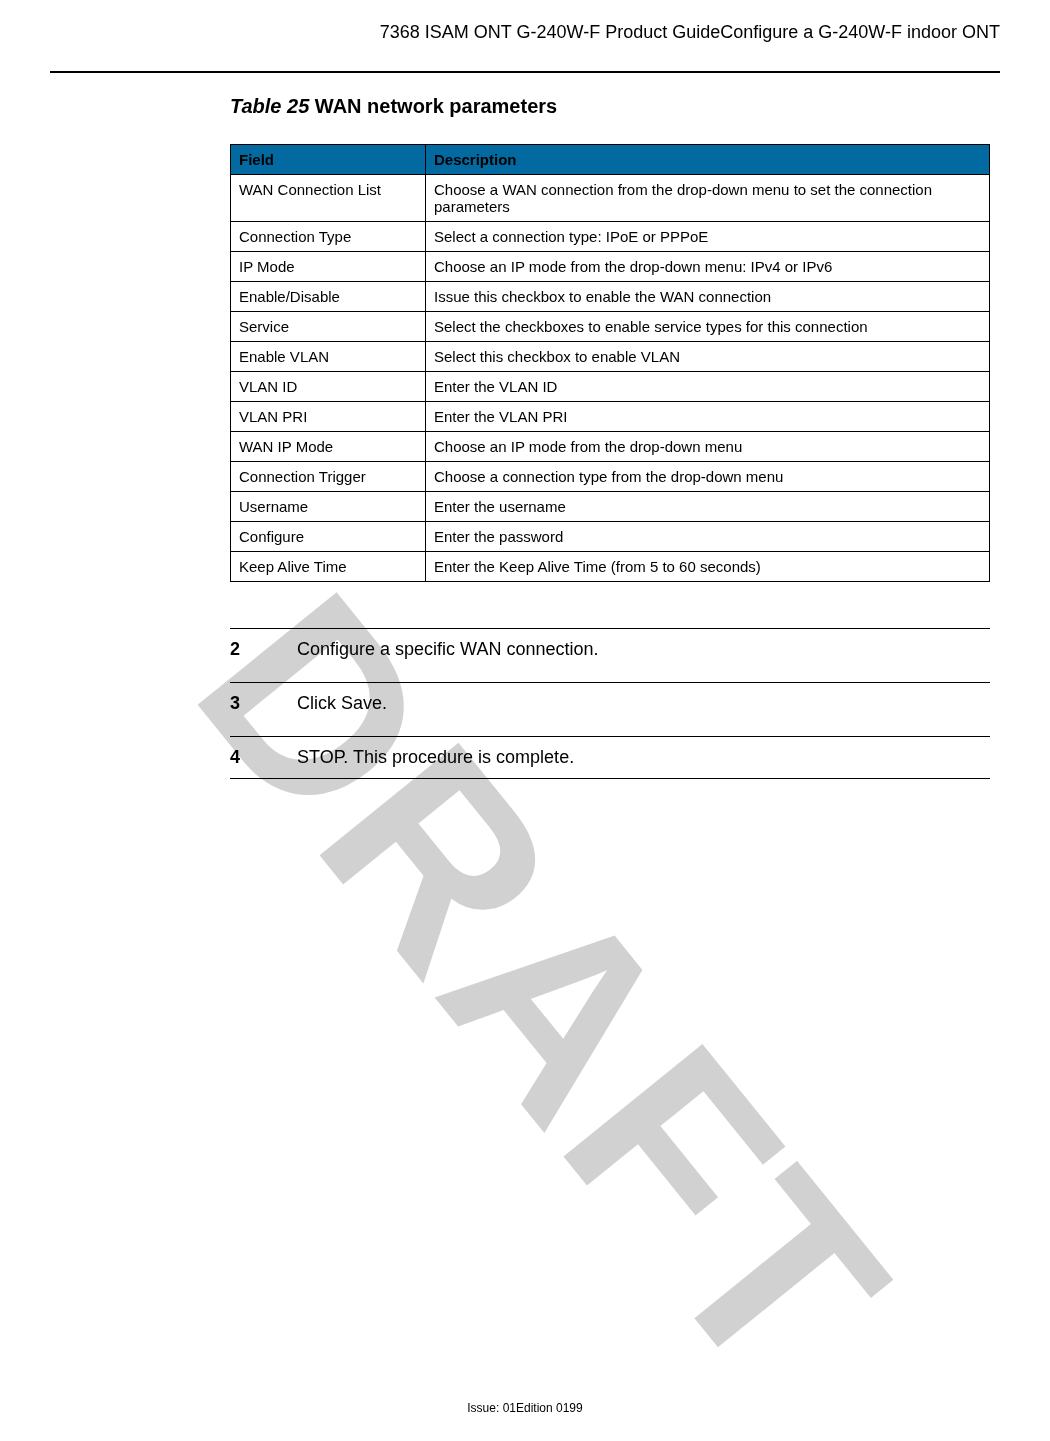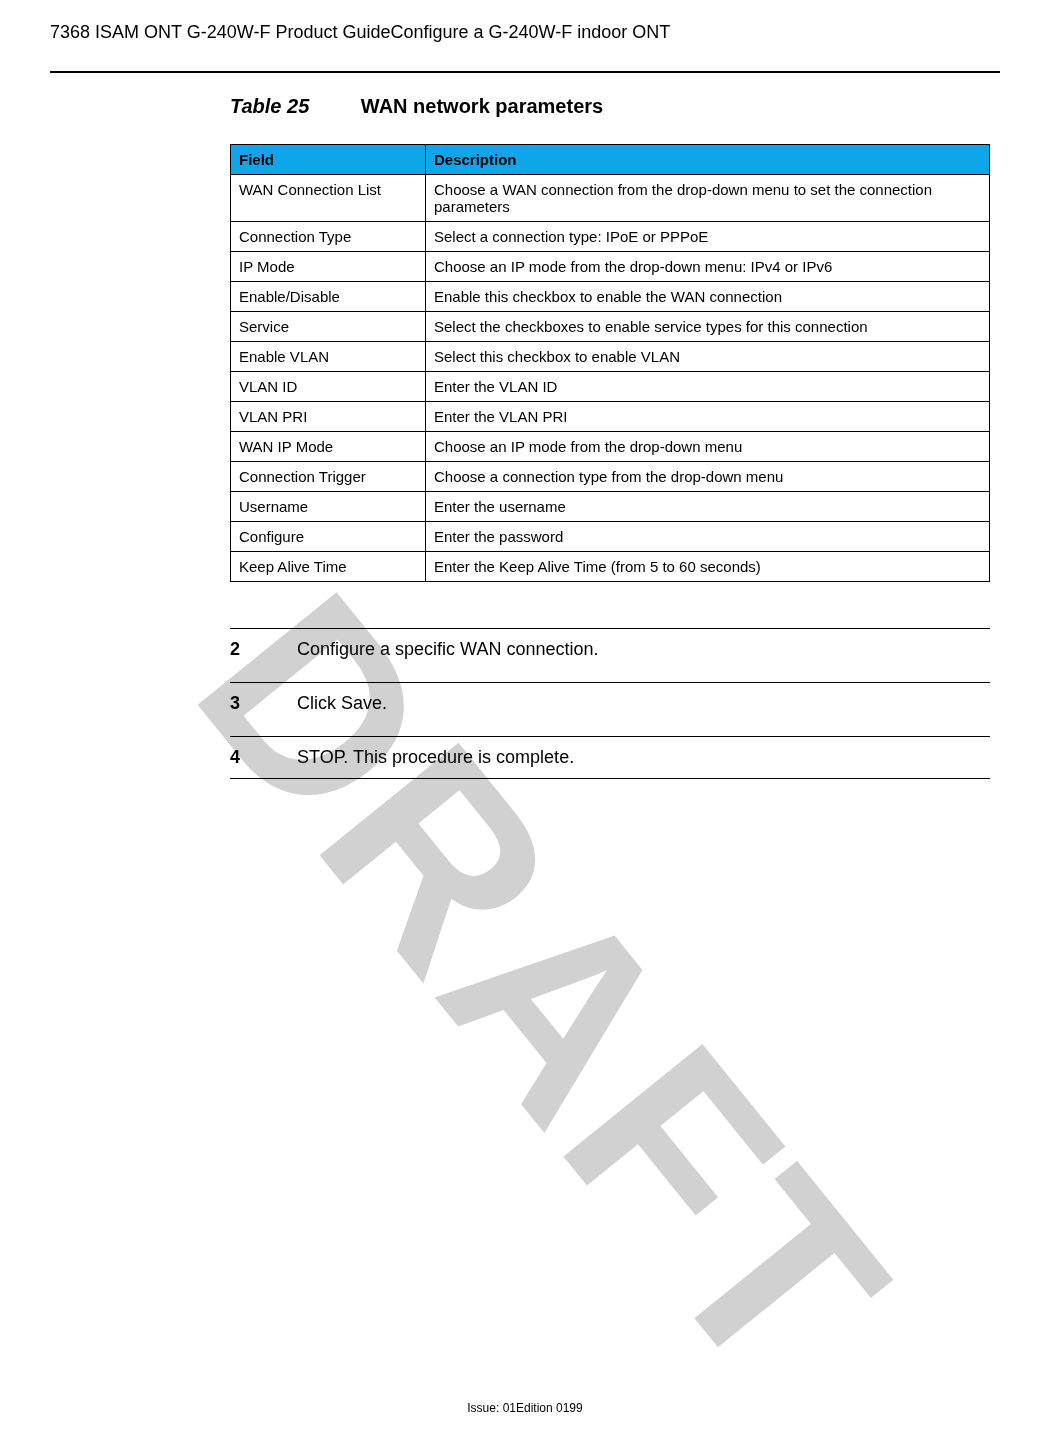--- a/index.html
+++ b/index.html
@@ -32,21 +32,21 @@
     font-family: Arial, Helvetica, sans-serif;
   }
   .content {
     position: relative;
     z-index: 1;
     padding: 22px 50px 0 50px;
     box-sizing: border-box;
   }
   .header-row {
     display: flex;
-    justify-content: flex-start;
+    justify-content: flex-end;
     font-size: 18px;
     color: #000;
     padding-bottom: 28px;
   }
   .header-rule {
     border: none;
     border-top: 2px solid #000;
     margin: 0;
   }
   .body {
@@ -56,36 +56,36 @@
   .intro {
     font-size: 18px;
     margin-top: 36px;
   }
   .intro .link { color: #0047c8; }
   .table-caption {
     margin-top: 22px;
     font-size: 20px;
   }
   .table-caption .tnum { font-style: italic; font-weight: 700; text-align: center; }
-  .table-caption .ttitle { font-weight: 700; margin-left: 46px; }
+  .table-caption .ttitle { font-weight: 700; }
 
   table.params {
     border-collapse: collapse;
     width: 100%;
     margin-top: 26px;
     font-size: 15px;
   }
   table.params th, table.params td {
     border: 1px solid #000;
     padding: 6px 8px;
     text-align: left;
     vertical-align: top;
   }
   table.params th {
-    background: #0ea5e9;
+    background: #0369a1;
     font-weight: 700;
   }
   table.params col.c1 { width: 195px; }
 
   .step-block-first { margin-top: 46px; }
   .step-block { margin-top: 12px; }
   .step-rule {
     border: none;
     border-top: 1px solid #000;
     margin: 0;
@@ -147,21 +147,21 @@
           <tr>
               <td>Connection Type</td>
               <td>Select a connection type: IPoE or PPPoE</td>
             </tr>
           <tr>
               <td>IP Mode</td>
               <td>Choose an IP mode from the drop-down menu: IPv4 or IPv6</td>
             </tr>
           <tr>
               <td>Enable/Disable</td>
-              <td>Enable this checkbox to enable the WAN connection</td>
+              <td>Issue this checkbox to enable the WAN connection</td>
             </tr>
           <tr>
               <td>Service</td>
               <td>Select the checkboxes to enable service types for this connection</td>
             </tr>
           <tr>
               <td>Enable VLAN</td>
               <td>Select this checkbox to enable VLAN</td>
             </tr>
           <tr>

